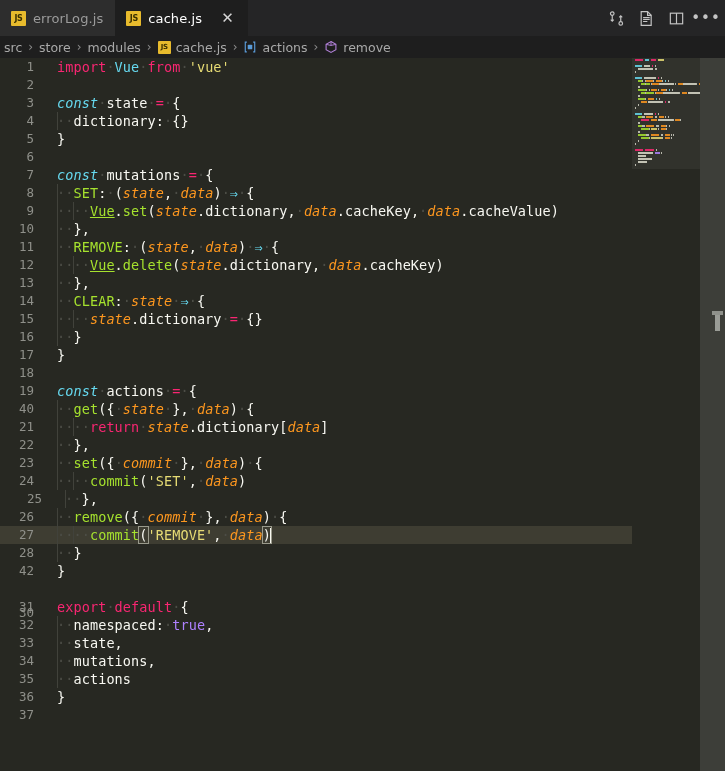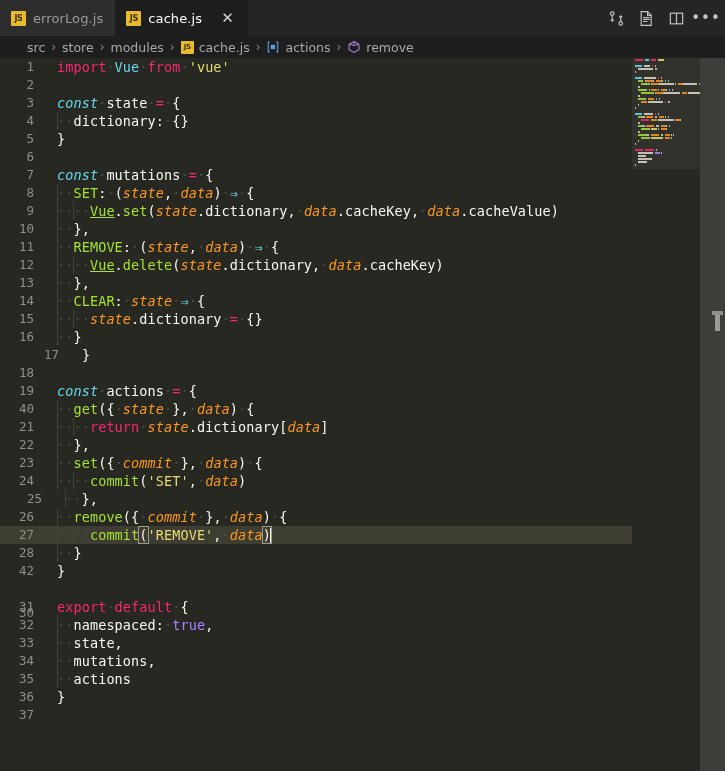--- a/index.html
+++ b/index.html
@@ -41,21 +41,21 @@
   .tab-actions .act {
     width: 26px; height: 26px; display: flex; align-items: center;
     justify-content: center; border-radius: 4px; color: #c5c5c5;
   }
   .dots { font-size: 15px; letter-spacing: 1px; line-height: 10px; }
 
   
   .breadcrumbs {
     position: absolute; left: 0; top: 36px; width: 725px; height: 22px;
     background: #1e1e1e; display: flex; align-items: center;
-    padding-left: 27px; font-size: 12.5px; color: #a9a9a9; gap: 0;
+    padding-left: 4px; font-size: 12.5px; color: #a9a9a9; gap: 0;
   }
   .crumb { display: flex; align-items: center; gap: 5px; white-space: nowrap; }
   .crumb-sep { color: #8c8c8c; padding: 0 6px; font-size: 12px; }
   .crumb .js-badge { width: 13px; height: 13px; font-size: 7px; line-height: 13px; }
   .sym-icon { display: inline-flex; align-items: center; }
 
   
   .editor {
     position: absolute; left: 0; top: 58px; width: 725px; height: 713px;
     background: #272822; overflow: hidden;
@@ -279,21 +279,21 @@
           <div class="lineno">15</div>
           <div class="indent-guide" style="left: 57px;"></div>
           <div class="indent-guide" style="left: 73.24px;"></div>
           <div class="codeline"><span class="ws">····</span><span class="prm">state</span><span class="plain">.dictionary</span><span class="ws">·</span><span class="op">=</span><span class="ws">·</span><span class="pun">{}</span></div>
         </div>
         <div class="row" style="top: 270px; position: absolute; left: 0px; width: 632px;">
           <div class="lineno">16</div>
           <div class="indent-guide" style="left: 57px;"></div>
           <div class="codeline"><span class="ws">··</span><span class="pun">}</span></div>
         </div>
-        <div class="row" style="top: 288px; position: absolute; left: 0px; width: 632px; margin-left: 25px;">
+        <div class="row" style="top: 288px; position: absolute; left: 0px; width: 632px;">
           <div class="lineno">17</div>
           <div class="codeline"><span class="pun">}</span></div>
         </div>
         <div class="row" style="top: 306px; position: absolute; left: 0px; width: 632px;">
           <div class="lineno">18</div>
           <div class="codeline"></div>
         </div>
         <div class="row" style="top: 324px; position: absolute; left: 0px; width: 632px;">
           <div class="lineno">19</div>
           <div class="codeline"><span class="cst">const</span><span class="ws">·</span><span class="plain">actions</span><span class="ws">·</span><span class="op">=</span><span class="ws">·</span><span class="pun">{</span></div>

